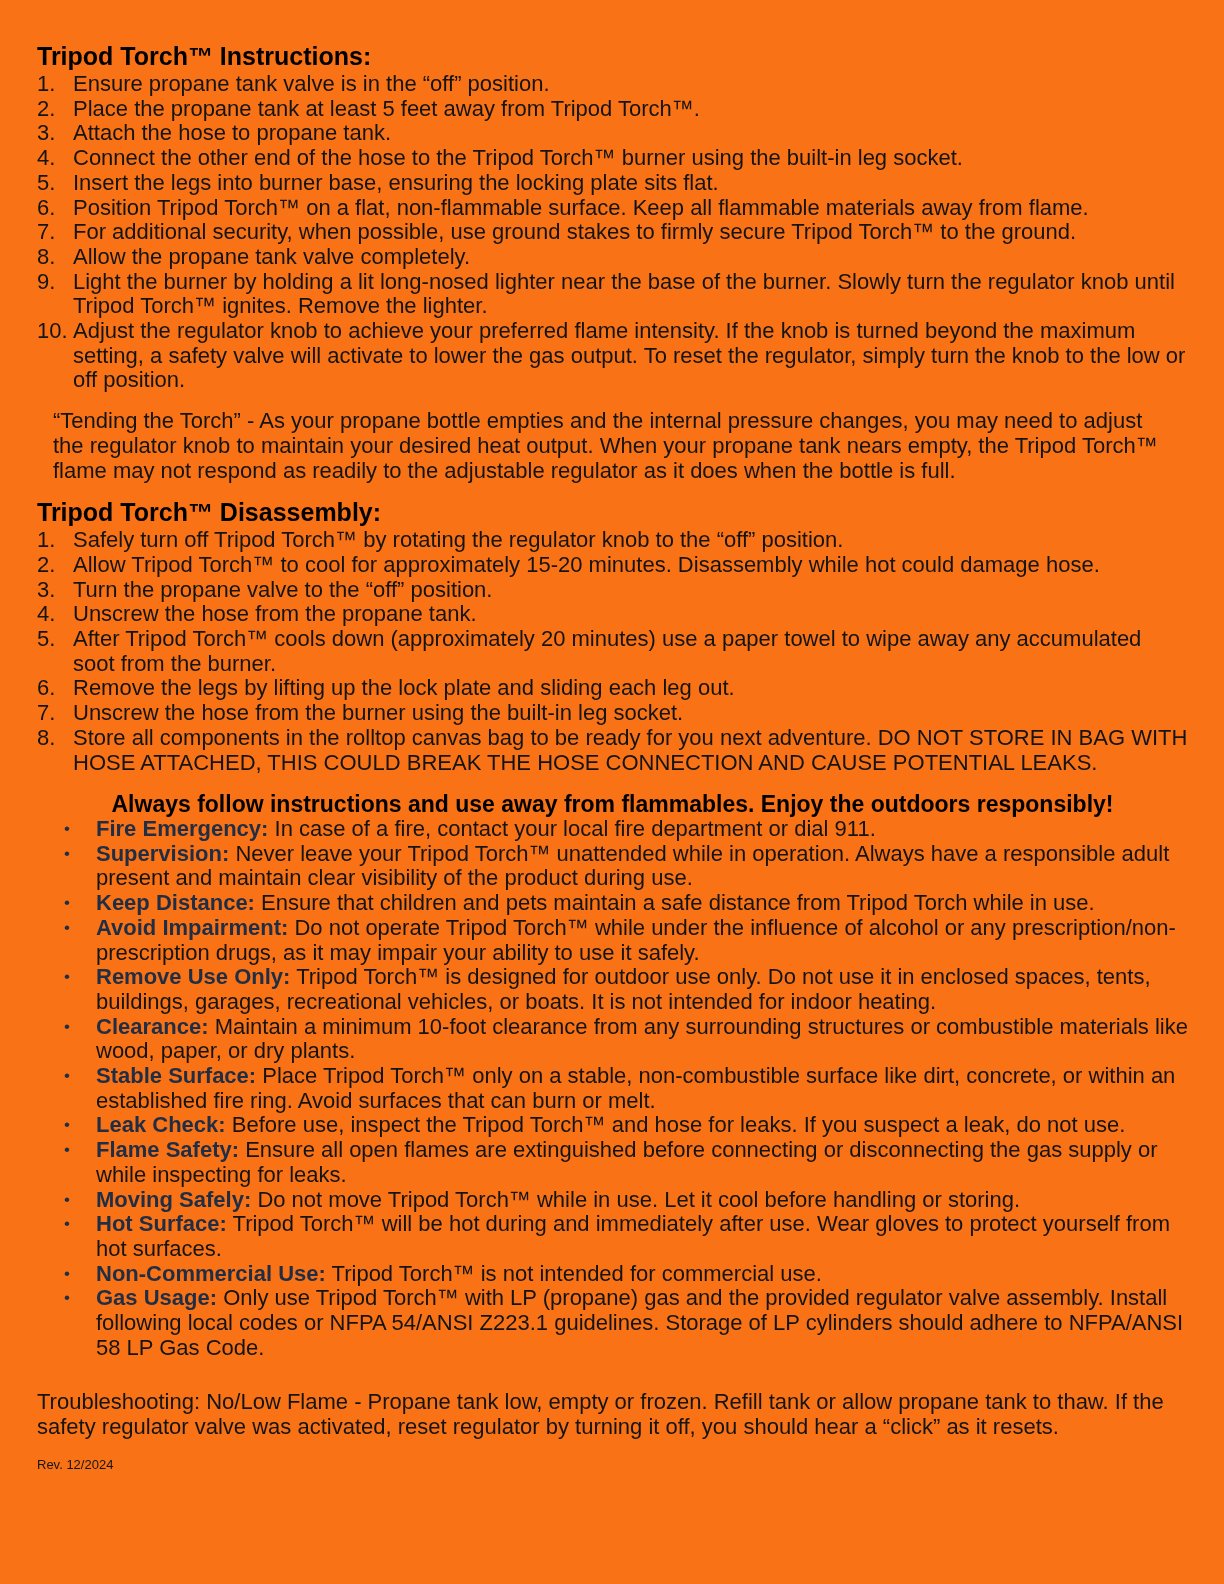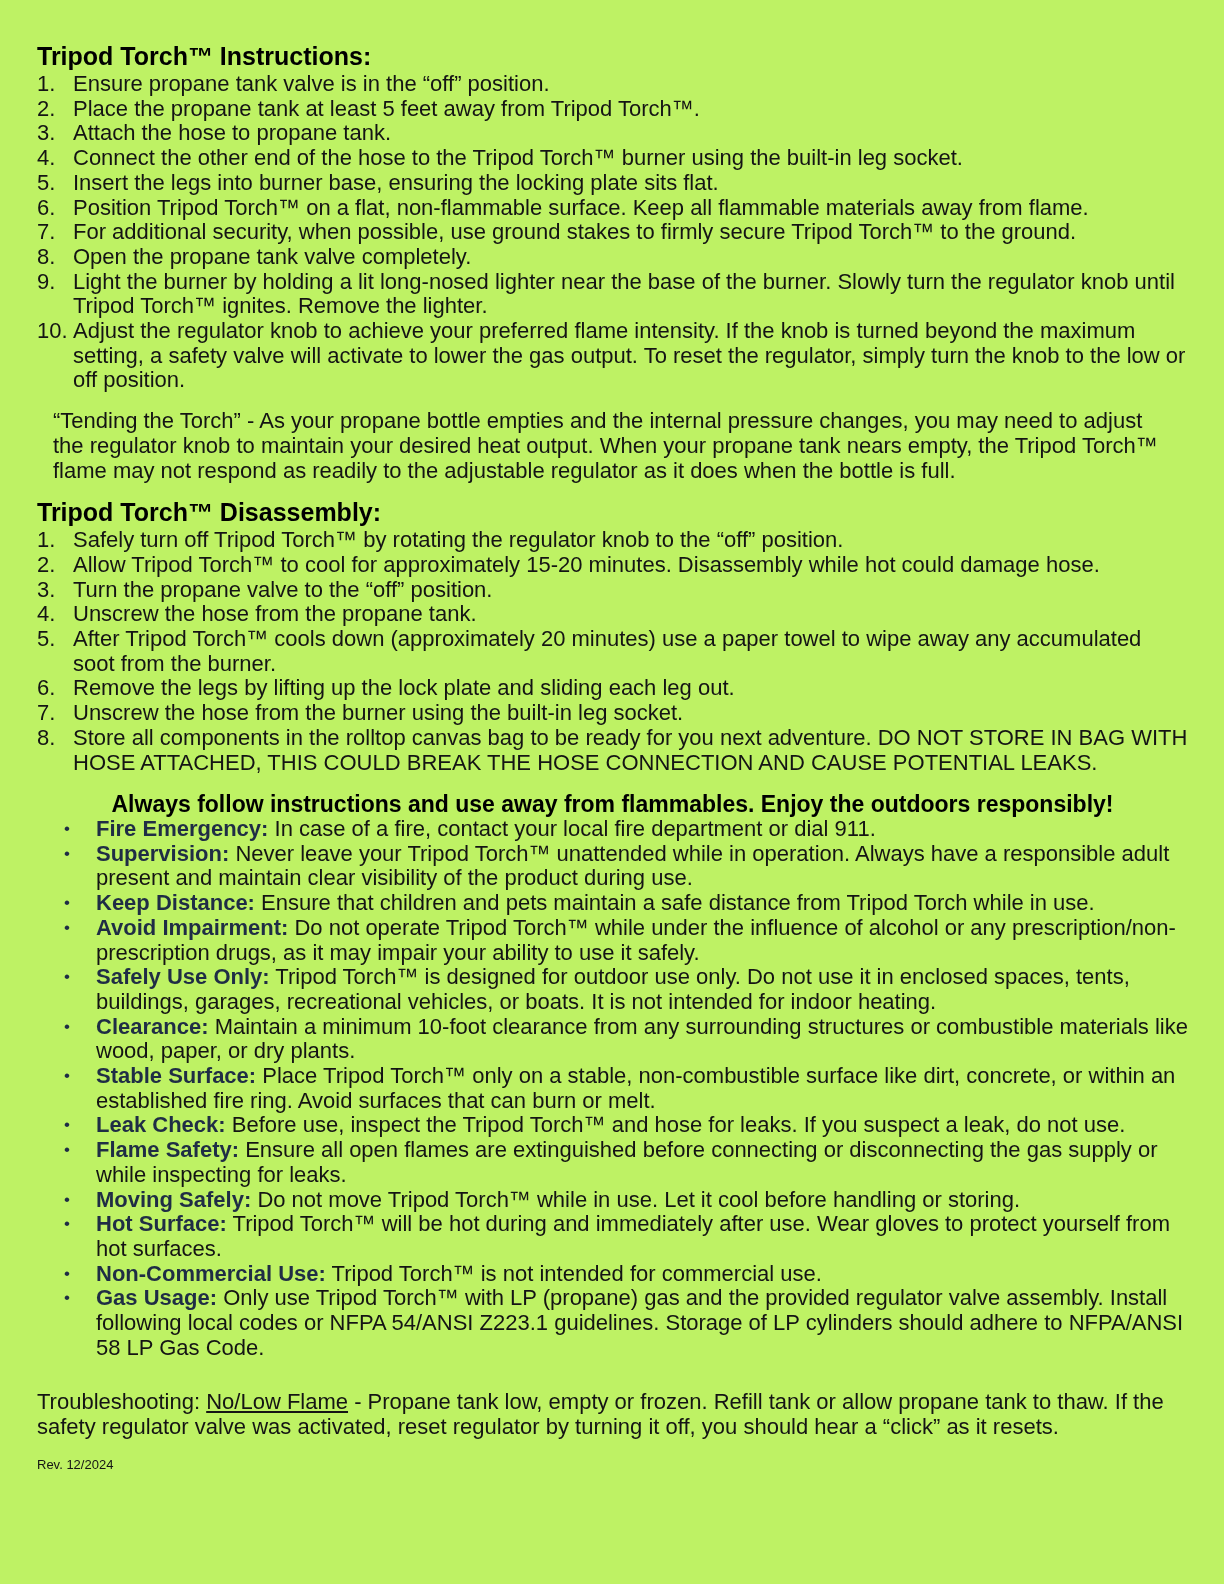--- a/index.html
+++ b/index.html
@@ -2,21 +2,21 @@
 <html><head>
 <meta charset="utf-8">
 <style>
   html, body { margin: 0; padding: 0; background: #ffffff; }
   .page {
     position: relative;
     width: 1224px;
     height: 1584px;
     box-sizing: border-box;
     margin: 0 auto;
-    background: #bef264;
+    background: #f97316;
     padding: 43px 36px 0 37px;
     font-family: "Liberation Sans", sans-serif;
     font-size: 22px;
     line-height: 24.7px;
     color: #141414;
     overflow: hidden;
   }
   .sec-heading {
     font-size: 25px;
     font-weight: bold;
@@ -43,21 +43,21 @@
   .blist .dot {
     flex: 0 0 32px;
     font-size: 17px;
     line-height: 24.7px;
     padding-left: 3px;
     color: #1f2d45;
   }
   .blist .txt { flex: 1; }
   .blabel { font-weight: bold; color: #1f2d45; }
   .ts { margin: 30px 0 0 0; }
-  .u { text-decoration: underline; }
+  .u { }
   .footer {
     margin: 17px 2px 0 0;
     font-size: 13px;
     line-height: 15px;
     text-align: left;
     color: #141414;
   }
 </style>
 </head>
 <body>
@@ -98,21 +98,21 @@
         <span class="txt">Position Tripod Torch™ on a flat, non-flammable surface. Keep all flammable materials away from flame.</span>
       </div>
 
       <div class="row">
         <span class="num">7.</span>
         <span class="txt">For additional security, when possible, use ground stakes to firmly secure Tripod Torch™ to the ground.</span>
       </div>
 
       <div class="row">
         <span class="num">8.</span>
-        <span class="txt">Open the propane tank valve completely.</span>
+        <span class="txt">Allow the propane tank valve completely.</span>
       </div>
 
       <div class="row">
         <span class="num">9.</span>
         <span class="txt">Light the burner by holding a lit long-nosed lighter near the base of the burner. Slowly turn the regulator knob until Tripod Torch™ ignites. Remove the lighter.</span>
       </div>
 
       <div class="row">
         <span class="num">10.</span>
         <span class="txt">Adjust the regulator knob to achieve your preferred flame intensity. If the knob is turned beyond the maximum setting, a safety valve will activate to lower the gas output. To reset the regulator, simply turn the knob to the low or off position.</span>
@@ -190,21 +190,21 @@
       </div>
 
       <div class="row">
         <span class="dot">•</span>
         <span class="txt"><span class="blabel">Avoid Impairment:</span>
 <span>Do not operate Tripod Torch™ while under the influence of alcohol or any prescription/non-prescription drugs, as it may impair your ability to use it safely.</span></span>
       </div>
 
       <div class="row">
         <span class="dot">•</span>
-        <span class="txt"><span class="blabel">Safely Use Only:</span>
+        <span class="txt"><span class="blabel">Remove Use Only:</span>
 <span>Tripod Torch™ is designed for outdoor use only. Do not use it in enclosed spaces, tents, buildings, garages, recreational vehicles, or boats. It is not intended for indoor heating.</span></span>
       </div>
 
       <div class="row">
         <span class="dot">•</span>
         <span class="txt"><span class="blabel">Clearance:</span>
 <span>Maintain a minimum 10-foot clearance from any surrounding structures or combustible materials like wood, paper, or dry plants.</span></span>
       </div>
 
       <div class="row">

